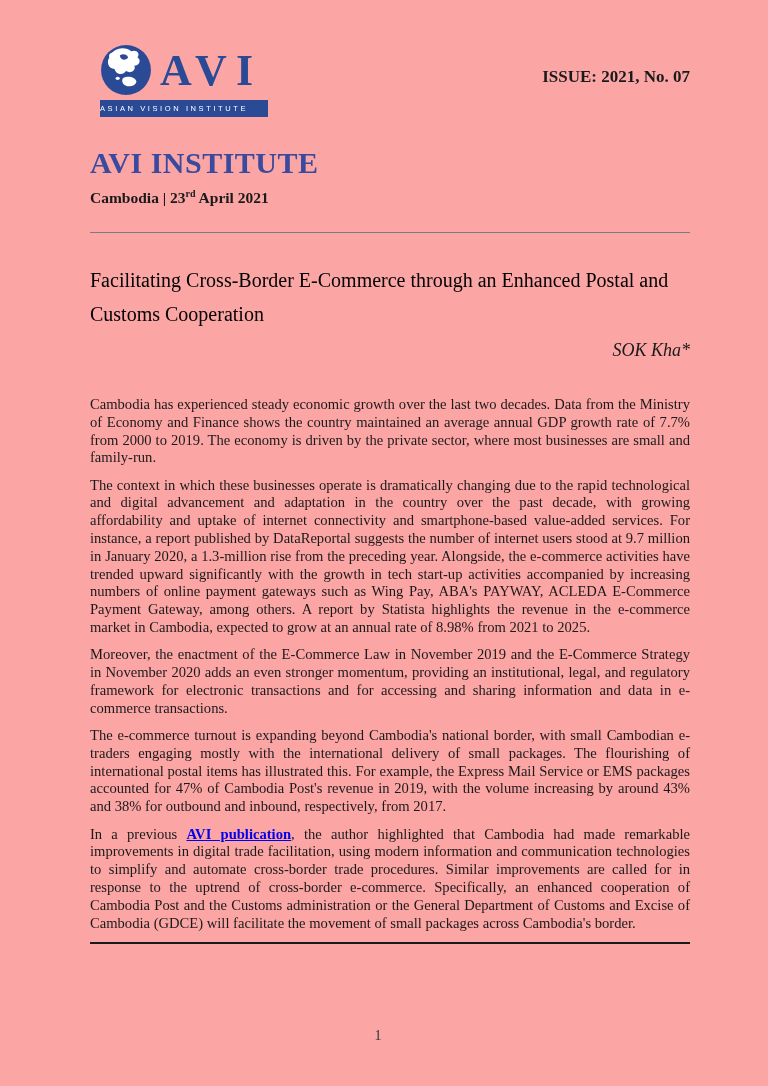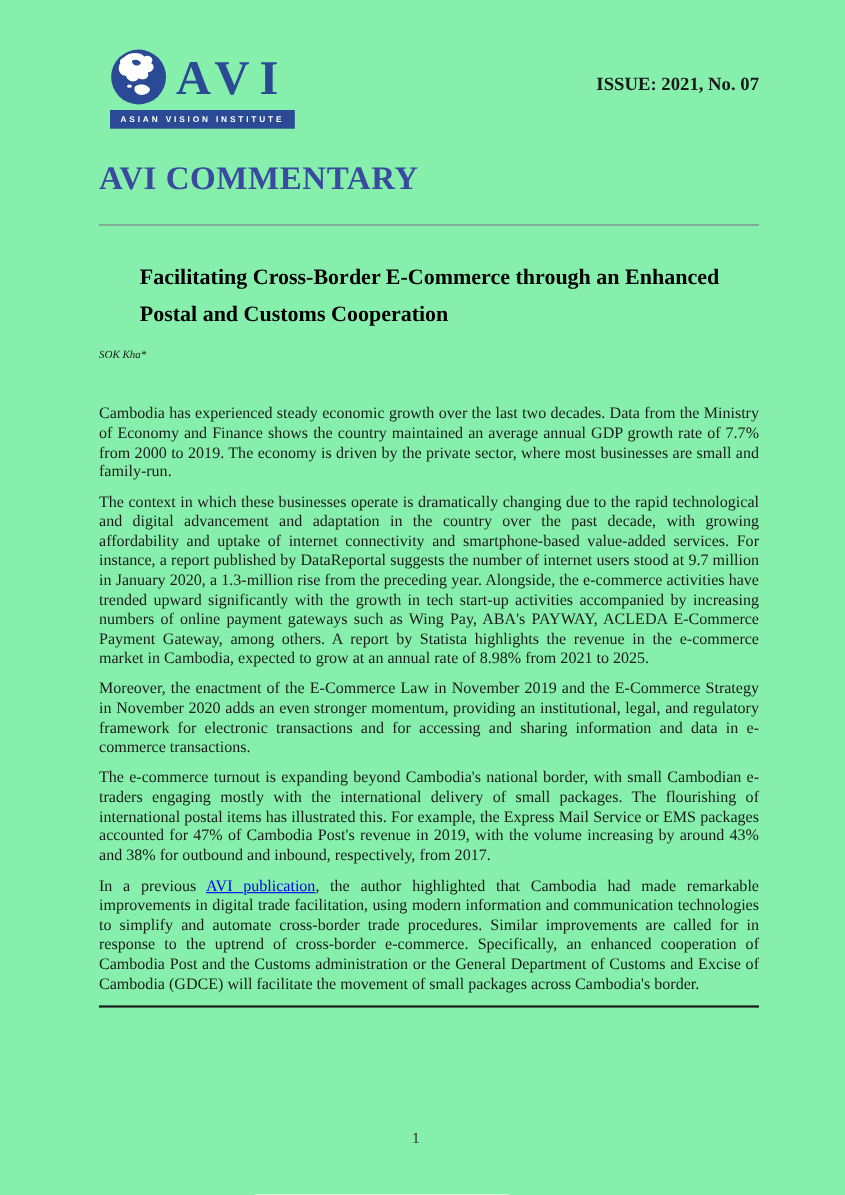--- a/index.html
+++ b/index.html
@@ -2,21 +2,21 @@
 <html><head>
 <meta charset="utf-8">
 <style>
   * { margin: 0; padding: 0; box-sizing: border-box; }
   html, body { background: #ffffff; }
   .page {
     position: relative;
     width: 768px;
     height: 1086px;
     margin: 0 auto;
-    background: #86efac;
+    background: #fca5a5;
     font-family: "Liberation Serif", "DejaVu Serif", serif;
     color: #1a1a1a;
     overflow: hidden;
     padding: 0 78px 0 90px;
   }
 
   
   .masthead {
     display: flex;
     justify-content: space-between;
@@ -34,24 +34,24 @@
     color: #2b4a96;
     margin-left: 8px;
     line-height: 1;
     padding-top: 2px;
   }
   .logo-banner {
     margin-top: 3px;
     background: #2b4a96;
     color: #ffffff;
     font-family: "Liberation Sans", sans-serif;
-    font-weight: bold;
+    font-weight: normal;
     font-size: 7.5px;
     letter-spacing: 2.6px;
-    text-align: center;
+    text-align: left;
     height: 17px;
     line-height: 17px;
     width: 168px;
   }
   .issue {
     margin-top: 25px;
     font-weight: bold;
     font-size: 17px;
     white-space: nowrap;
   }
@@ -75,43 +75,44 @@
   .top-rule {
     margin-top: 25px;
     border: none;
     border-top: 1.5px solid #7a7a85;
     height: 0;
   }
 
   
   .article-title {
     margin-top: 30px;
-    font-weight: bold;
+    font-weight: normal;
     font-size: 20px;
     line-height: 34px;
     color: #000000;
-    margin-left: 37px;
   }
   .author {
     margin-top: 11px;
     font-style: italic;
-    font-size: 10px;
+    font-size: 18px;
     line-height: 17px;
+    text-align: right;
   }
   .body { margin-top: 37px; }
   .body p {
     font-size: 14.6px;
     line-height: 17.8px;
     text-align: justify;
     margin-bottom: 9.5px;
   }
   a.doc-link, .doc-link {
     color: #0000ee;
     text-decoration: underline;
     cursor: pointer;
+    font-weight: bold;
   }
 
   
   .footnote-rule {
     margin-top: 6px;
     border: none;
     border-top: 2px solid #1a1a1a;
     height: 0;
   }
   .footnote {
@@ -148,21 +149,22 @@
           <path fill="#ffffff" d="M44 66 C54 60 68 64 70 72 C68 82 52 84 46 78 C42 74 42 70 44 66 Z"></path>
           <path fill="#ffffff" d="M30 66 a4 3 0 1 0 8 0 a4 3 0 1 0 -8 0 Z"></path>
         </svg>
         <div class="logo-acronym">AVI</div>
       </div>
       <div class="logo-banner">ASIAN VISION INSTITUTE</div>
     </div>
     <div class="issue">ISSUE: 2021, No. 07</div>
   </div>
 
-  <div class="pub-title">AVI COMMENTARY</div>
+  <div class="pub-title">AVI INSTITUTE</div>
+  <div class="dateline"><span>Cambodia | 23</span><sup>rd</sup><span> April 2021</span></div>
 
   <hr class="top-rule">
 
   <div class="article-title">Facilitating Cross-Border E-Commerce through an Enhanced Postal and Customs Cooperation</div>
   <div class="author">SOK Kha*</div>
 
   <div class="body">
     <p>Cambodia has experienced steady economic growth over the last two decades. Data from the Ministry of Economy and Finance shows the country maintained an average annual GDP growth rate of 7.7% from 2000 to 2019. The economy is driven by the private sector, where most businesses are small and family-run.</p>
     <p>The context in which these businesses operate is dramatically changing due to the rapid technological and digital advancement and adaptation in the country over the past decade, with growing affordability and uptake of internet connectivity and smartphone-based value-added services. For instance, a report published by DataReportal suggests the number of internet users stood at 9.7 million in January 2020, a 1.3-million rise from the preceding year. Alongside, the e-commerce activities have trended upward significantly with the growth in tech start-up activities accompanied by increasing numbers of online payment gateways such as Wing Pay, ABA's PAYWAY, ACLEDA E-Commerce Payment Gateway, among others. A report by Statista highlights the revenue in the e-commerce market in Cambodia, expected to grow at an annual rate of 8.98% from 2021 to 2025.</p>
     <p>Moreover, the enactment of the E-Commerce Law in November 2019 and the E-Commerce Strategy in November 2020 adds an even stronger momentum, providing an institutional, legal, and regulatory framework for electronic transactions and for accessing and sharing information and data in e-commerce transactions.</p>

